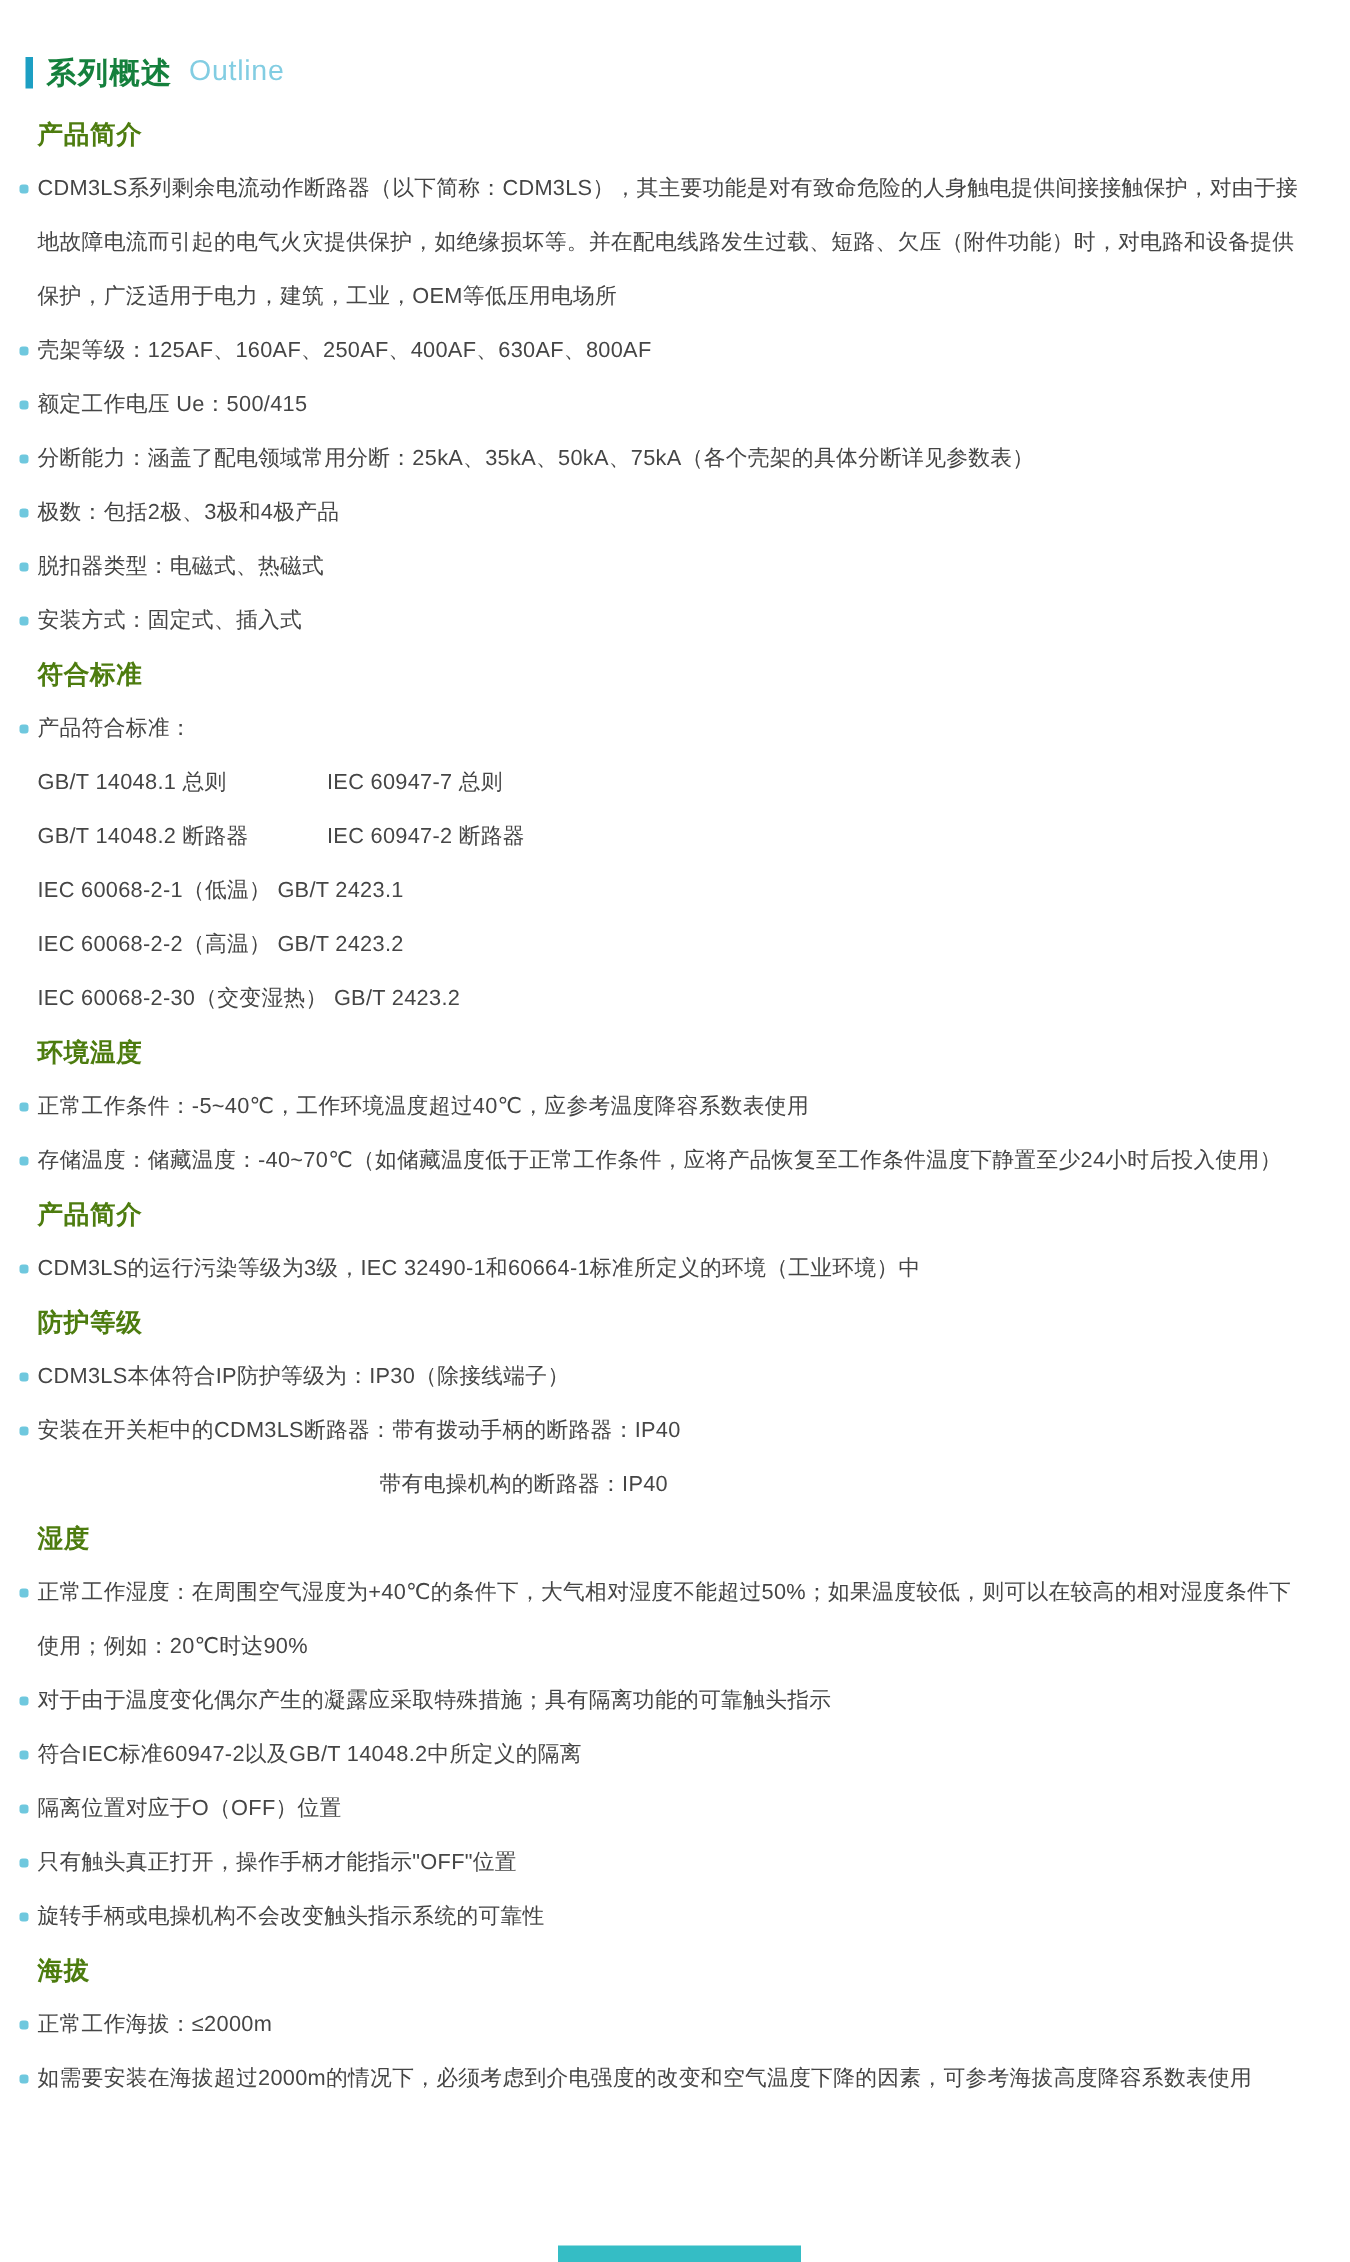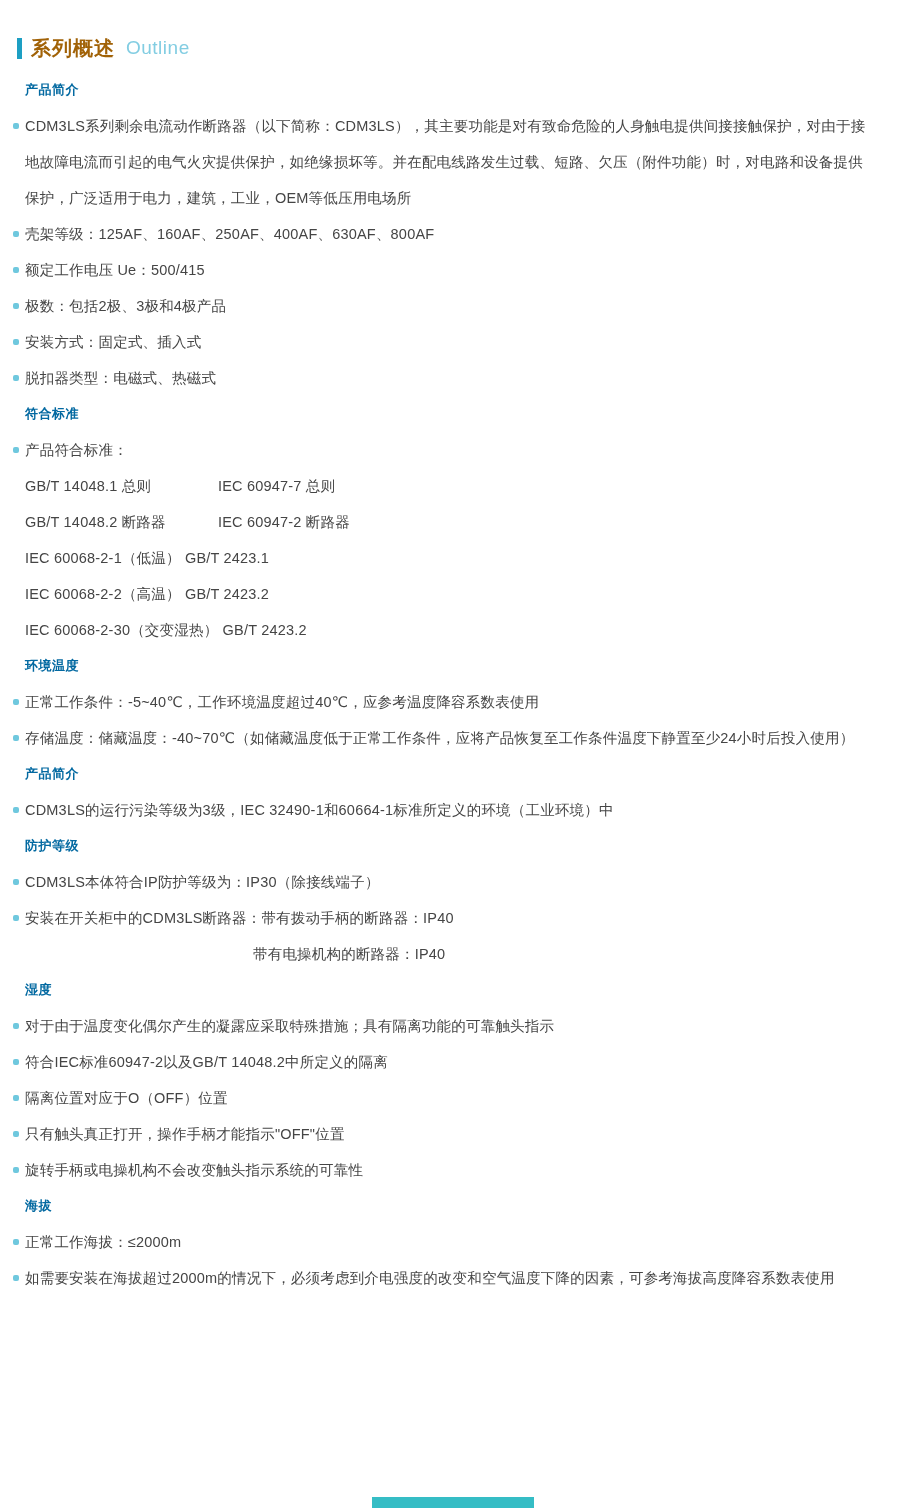--- a/index.html
+++ b/index.html
@@ -30,36 +30,36 @@
   .accent-bar {
     width: 5px;
     height: 21px;
     background: #1d9fc3;
     margin-right: 9px;
     flex: 0 0 auto;
   }
   .page-title {
     font-size: 20px;
     font-weight: bold;
-    color: #a16207;
+    color: #15803d;
     letter-spacing: 1px;
   }
   .page-subtitle {
     font-size: 19px;
     color: #82cde2;
     margin-left: 11px;
     letter-spacing: 0.5px;
   }
   .content {
     padding: 12px 28px 0 25px;
   }
   .sec-heading {
-    font-size: 13px;
+    font-size: 17px;
     font-weight: bold;
-    color: #0369a1;
+    color: #4d7c0f;
     line-height: 36px;
     height: 36px;
     letter-spacing: 0.5px;
   }
   .row {
     position: relative;
     font-size: 14.5px;
     line-height: 36px;
     color: #454545;
     letter-spacing: 0.2px;
@@ -104,40 +104,42 @@
     <span class="accent-bar"></span>
     <span class="page-title">系列概述</span>
     <span class="page-subtitle">Outline</span>
   </div>
 
   <div class="content" id="content">
       <div class="sec-heading">产品简介</div>
       <div class="row bulleted"><span class="bullet-dot"></span><span>CDM3LS系列剩余电流动作断路器（以下简称：CDM3LS），其主要功能是对有致命危险的人身触电提供间接接触保护，对由于接地故障电流而引起的电气火灾提供保护，如绝缘损坏等。并在配电线路发生过载、短路、欠压（附件功能）时，对电路和设备提供保护，广泛适用于电力，建筑，工业，OEM等低压用电场所</span></div>
       <div class="row bulleted"><span class="bullet-dot"></span><span>壳架等级：125AF、160AF、250AF、400AF、630AF、800AF</span></div>
       <div class="row bulleted"><span class="bullet-dot"></span><span>额定工作电压 Ue：500/415</span></div>
+      <div class="row bulleted"><span class="bullet-dot"></span><span>分断能力：涵盖了配电领域常用分断：25kA、35kA、50kA、75kA（各个壳架的具体分断详见参数表）</span></div>
       <div class="row bulleted"><span class="bullet-dot"></span><span>极数：包括2极、3极和4极产品</span></div>
+      <div class="row bulleted"><span class="bullet-dot"></span><span>脱扣器类型：电磁式、热磁式</span></div>
       <div class="row bulleted"><span class="bullet-dot"></span><span>安装方式：固定式、插入式</span></div>
-      <div class="row bulleted"><span class="bullet-dot"></span><span>脱扣器类型：电磁式、热磁式</span></div>
       <div class="sec-heading">符合标准</div>
       <div class="row bulleted"><span class="bullet-dot"></span><span>产品符合标准：</span></div>
       <div class="row"><span class="col1">GB/T 14048.1 总则</span><span class="col2">IEC 60947-7 总则</span></div>
       <div class="row"><span class="col1">GB/T 14048.2 断路器</span><span class="col2">IEC 60947-2 断路器</span></div>
       <div class="row"><span>IEC 60068-2-1（低温）  GB/T 2423.1</span></div>
       <div class="row"><span>IEC 60068-2-2（高温）  GB/T 2423.2</span></div>
       <div class="row"><span>IEC 60068-2-30（交变湿热）  GB/T 2423.2</span></div>
       <div class="sec-heading">环境温度</div>
       <div class="row bulleted"><span class="bullet-dot"></span><span>正常工作条件：-5~40℃，工作环境温度超过40℃，应参考温度降容系数表使用</span></div>
       <div class="row bulleted"><span class="bullet-dot"></span><span>存储温度：储藏温度：-40~70℃（如储藏温度低于正常工作条件，应将产品恢复至工作条件温度下静置至少24小时后投入使用）</span></div>
       <div class="sec-heading">产品简介</div>
       <div class="row bulleted"><span class="bullet-dot"></span><span>CDM3LS的运行污染等级为3级，IEC 32490-1和60664-1标准所定义的环境（工业环境）中</span></div>
       <div class="sec-heading">防护等级</div>
       <div class="row bulleted"><span class="bullet-dot"></span><span>CDM3LS本体符合IP防护等级为：IP30（除接线端子）</span></div>
       <div class="row bulleted"><span class="bullet-dot"></span><span>安装在开关柜中的CDM3LS断路器：带有拨动手柄的断路器：IP40</span></div>
       <div class="row indented"><span>带有电操机构的断路器：IP40</span></div>
       <div class="sec-heading">湿度</div>
+      <div class="row bulleted"><span class="bullet-dot"></span><span>正常工作湿度：在周围空气湿度为+40℃的条件下，大气相对湿度不能超过50%；如果温度较低，则可以在较高的相对湿度条件下使用；例如：20℃时达90%</span></div>
       <div class="row bulleted"><span class="bullet-dot"></span><span>对于由于温度变化偶尔产生的凝露应采取特殊措施；具有隔离功能的可靠触头指示</span></div>
       <div class="row bulleted"><span class="bullet-dot"></span><span>符合IEC标准60947-2以及GB/T 14048.2中所定义的隔离</span></div>
       <div class="row bulleted"><span class="bullet-dot"></span><span>隔离位置对应于O（OFF）位置</span></div>
       <div class="row bulleted"><span class="bullet-dot"></span><span>只有触头真正打开，操作手柄才能指示"OFF"位置</span></div>
       <div class="row bulleted"><span class="bullet-dot"></span><span>旋转手柄或电操机构不会改变触头指示系统的可靠性</span></div>
       <div class="sec-heading">海拔</div>
       <div class="row bulleted"><span class="bullet-dot"></span><span>正常工作海拔：≤2000m</span></div>
       <div class="row bulleted"><span class="bullet-dot"></span><span>如需要安装在海拔超过2000m的情况下，必须考虑到介电强度的改变和空气温度下降的因素，可参考海拔高度降容系数表使用</span></div>
     </div>
 

